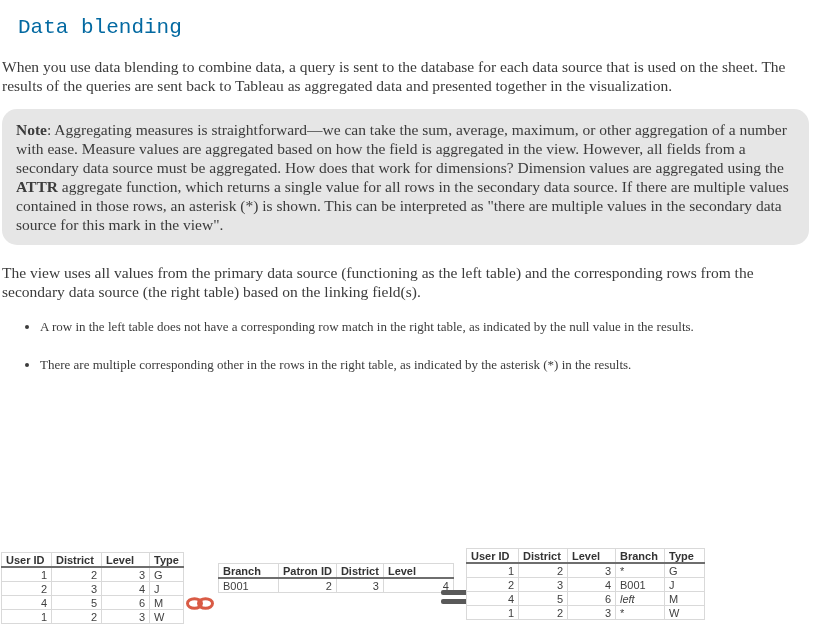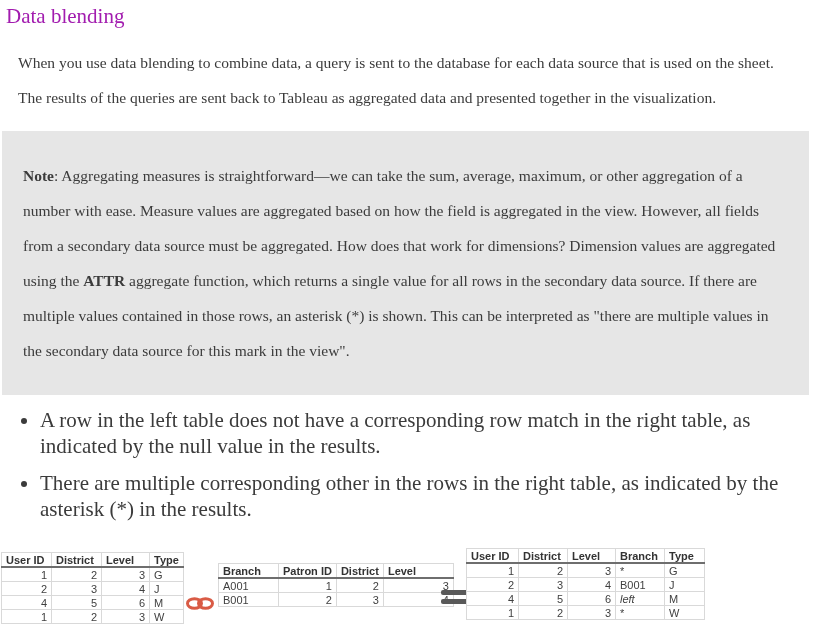--- a/index.html
+++ b/index.html
@@ -1,27 +1,27 @@
 <!DOCTYPE html>
 <html><head>
 <meta charset="utf-8">
 <style>
   html,body{margin:0;padding:0;background:#ffffff;}
   #page{position:relative;width:814px;height:628px;overflow:hidden;background:#ffffff;
         font-family:"Liberation Serif",serif;color:#3b3b3b;}
   .content{padding:0 5px 0 2px;}
-  .page-title{font-family:Liberation Serif, serif;font-weight:400;font-size:21px;
-              line-height:24px;color:#a21caf;margin:4px;}
-  p{font-size:15.5px;line-height:35px;margin:16px;}
+  .page-title{font-family:Liberation Mono, monospace;font-weight:400;font-size:21px;
+              line-height:24px;color:#0369a1;margin:16px;}
+  p{font-size:15.5px;line-height:19px;margin:0;}
   .p-intro{margin-top:17px;}
-  .note-box{background:#e6e6e6;margin-top:14px;padding:11px 5px;}
+  .note-box{background:#e6e6e6;margin-top:14px;padding:11px 14px;border-radius:15px;}
   .p-view{margin-top:18px;}
   .p-suppose{margin-top:12px;}
   ul.bullets{margin:13px 0 0 0;padding:0 0 0 38px;}
-  ul.bullets li{font-size:21px;line-height:25.5px;margin-bottom:12px;}
+  ul.bullets li{font-size:13px;line-height:25.5px;margin-bottom:12px;}
   .bold{font-weight:700;}
   
   .figure{position:absolute;left:0;top:547px;width:814px;height:81px;}
   table.xls{position:absolute;border-collapse:collapse;table-layout:fixed;
             font-family:"Liberation Sans",sans-serif;font-size:11px;color:#3f3f3f;background:#fff;}
   table.xls th,table.xls td{border:1px solid #d9d9d9;padding:0 4px;height:13px;
             text-align:left;white-space:nowrap;overflow:hidden;font-weight:400;}
   table.xls th{font-weight:700;border-bottom:2px solid #6e6e6e;color:#333;}
   table.xls td.num{text-align:right;}
   table.xls td.null-val{font-style:italic;}
@@ -38,20 +38,21 @@
 <div id="page">
   <div class="content">
     <h1 class="page-title">Data blending</h1>
 
     <p class="p-intro">When you use data blending to combine data, a query is sent to the database for each data source that is used on the sheet. The results of the queries are sent back to Tableau as aggregated data and presented together in the visualization.</p>
 
     <div class="note-box">
       <p><span class="bold">Note</span><span>: Aggregating measures is straightforward—we can take the sum, average, maximum, or other aggregation of a number with ease. Measure values are aggregated based on how the field is aggregated in the view. However, all fields from a secondary data source must be aggregated. How does that work for dimensions? Dimension values are aggregated using the </span><span class="bold">ATTR</span><span> aggregate function, which returns a single value for all rows in the secondary data source. If there are multiple values contained in those rows, an asterisk (*) is shown. This can be interpreted as "there are multiple values in the secondary data source for this mark in the view".</span></p>
     </div>
 
+    <p class="p-view">The view uses all values from the primary data source (functioning as the left table) and the corresponding rows from the secondary data source (the right table) based on the linking field(s).</p>
 
 
     <ul class="bullets">
         <li>A row in the left table does not have a corresponding row match in the right table, as indicated by the null value in the results.</li>
         <li>There are multiple corresponding other in the rows in the right table, as indicated by the asterisk (*) in the results.</li>
       </ul>
   </div>
 
   <div class="figure">
     <table class="xls tbl-left">
@@ -112,26 +113,20 @@
     <thead>
           <tr>
             <th>Branch</th>
             <th>Patron ID</th>
             <th>District</th>
             <th>Level</th>
           </tr>
         </thead>
         <tbody>
           <tr>
-            <td>A001</td>
-            <td class="num">1</td>
-            <td class="num">2</td>
-            <td class="num">3</td>
-          </tr>
-          <tr>
             <td>B001</td>
             <td class="num">2</td>
             <td class="num">3</td>
             <td class="num">4</td>
           </tr>
         </tbody>
       </table>
 
     <div class="equals-icon">
       <div class="equals-bar"></div>

